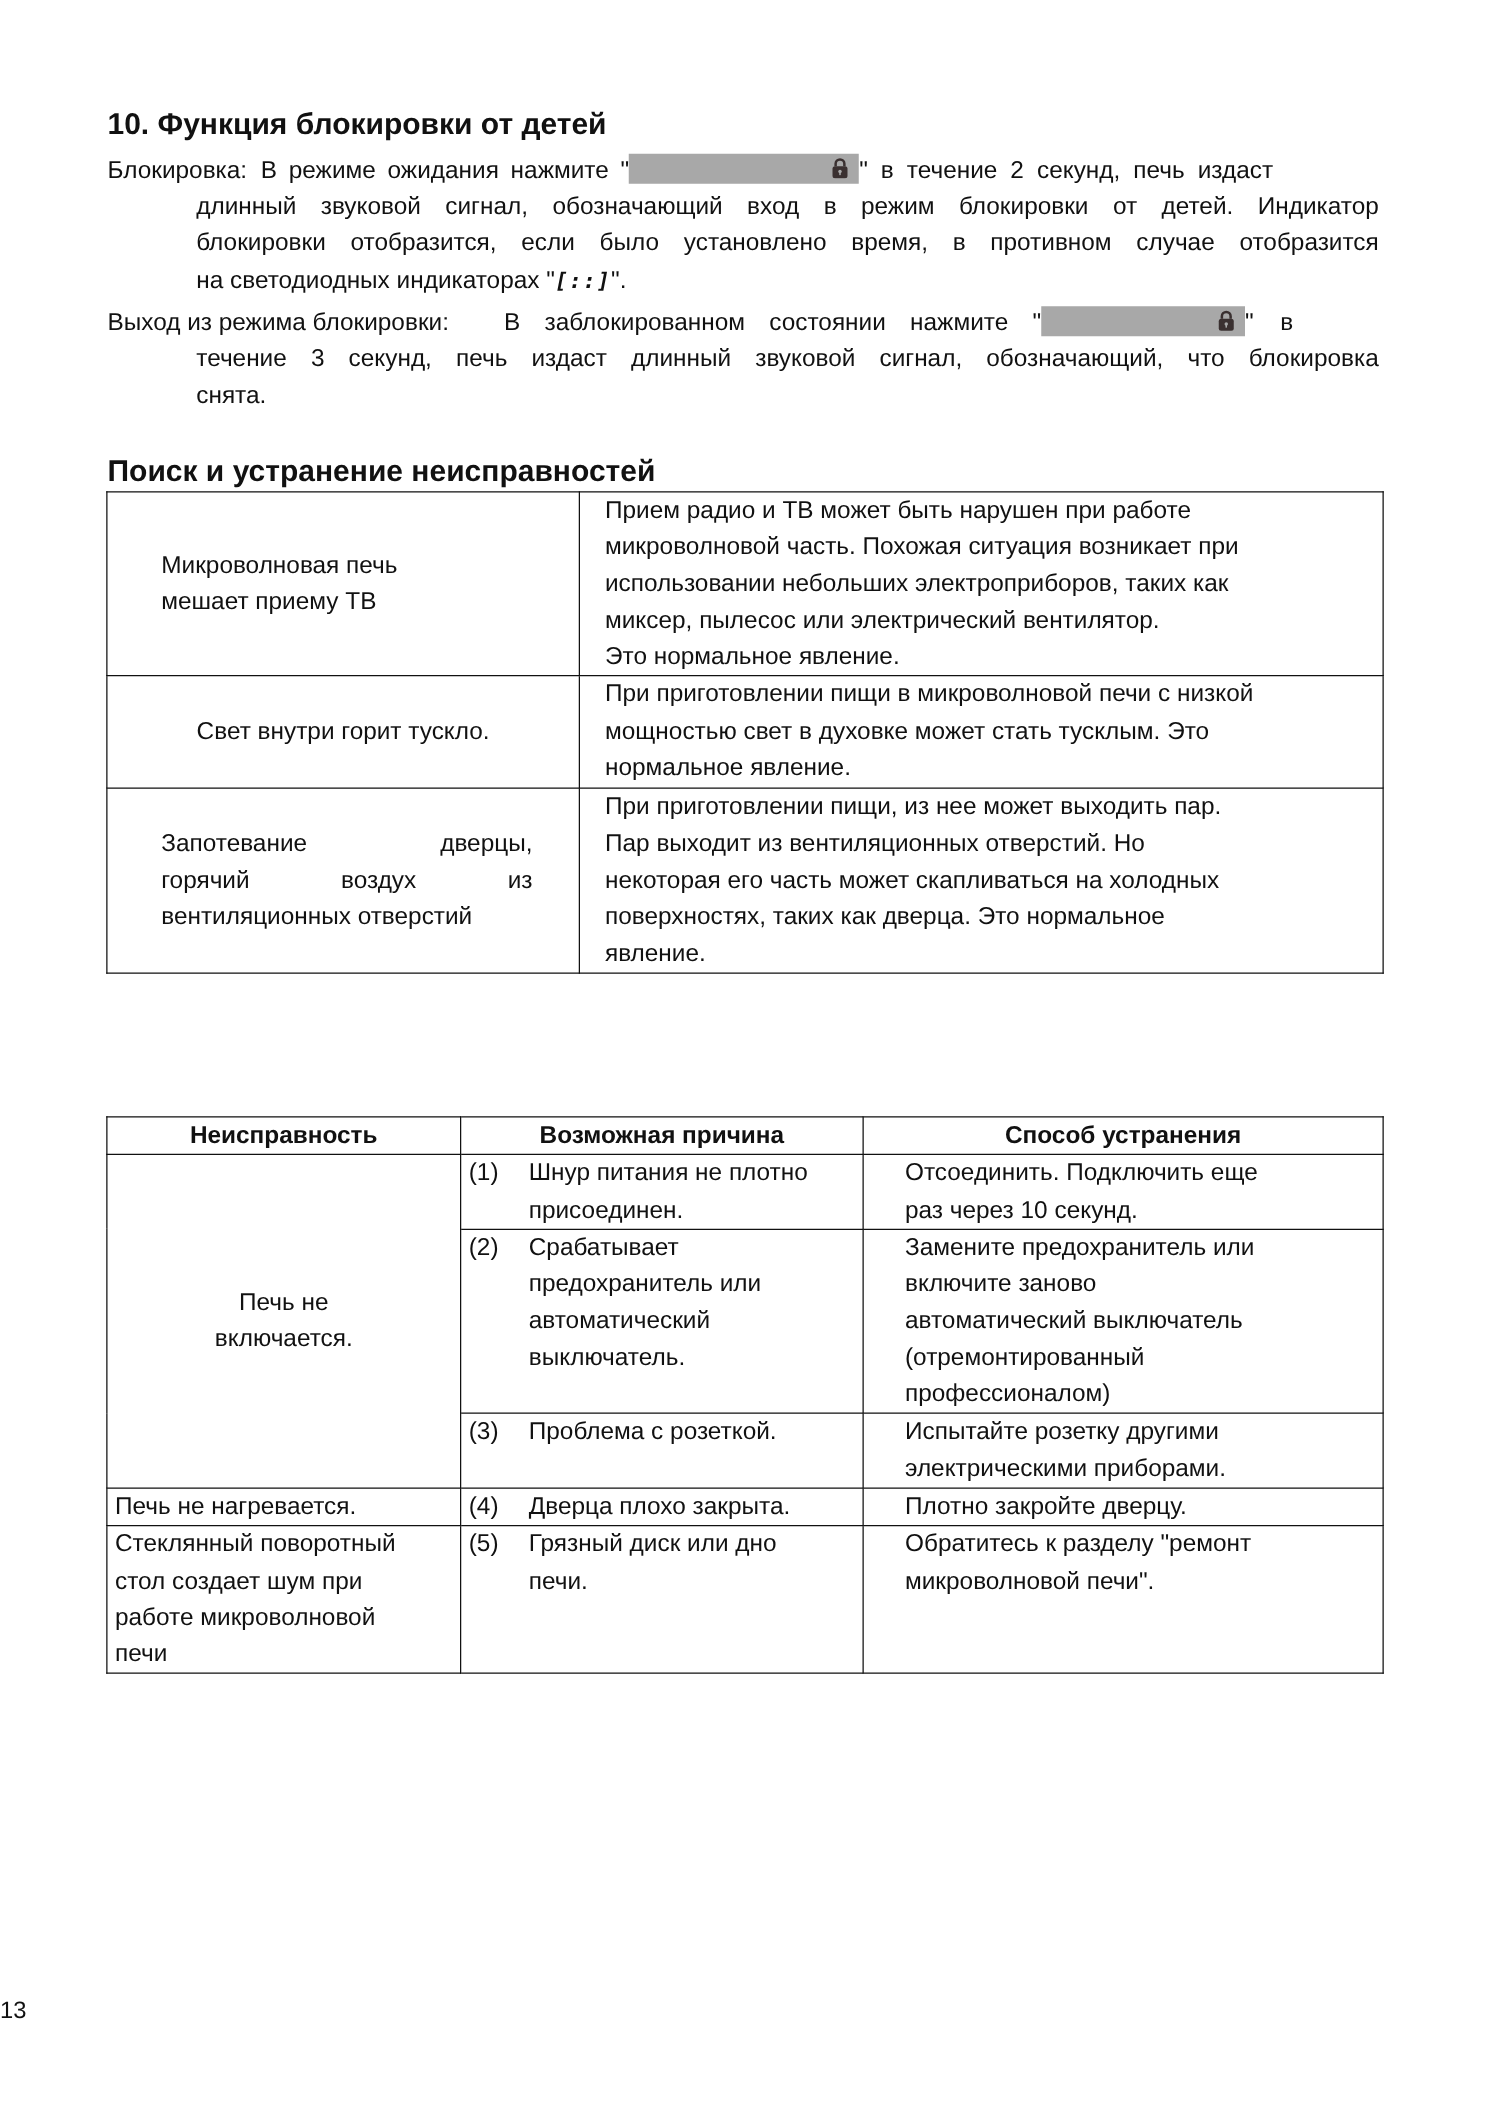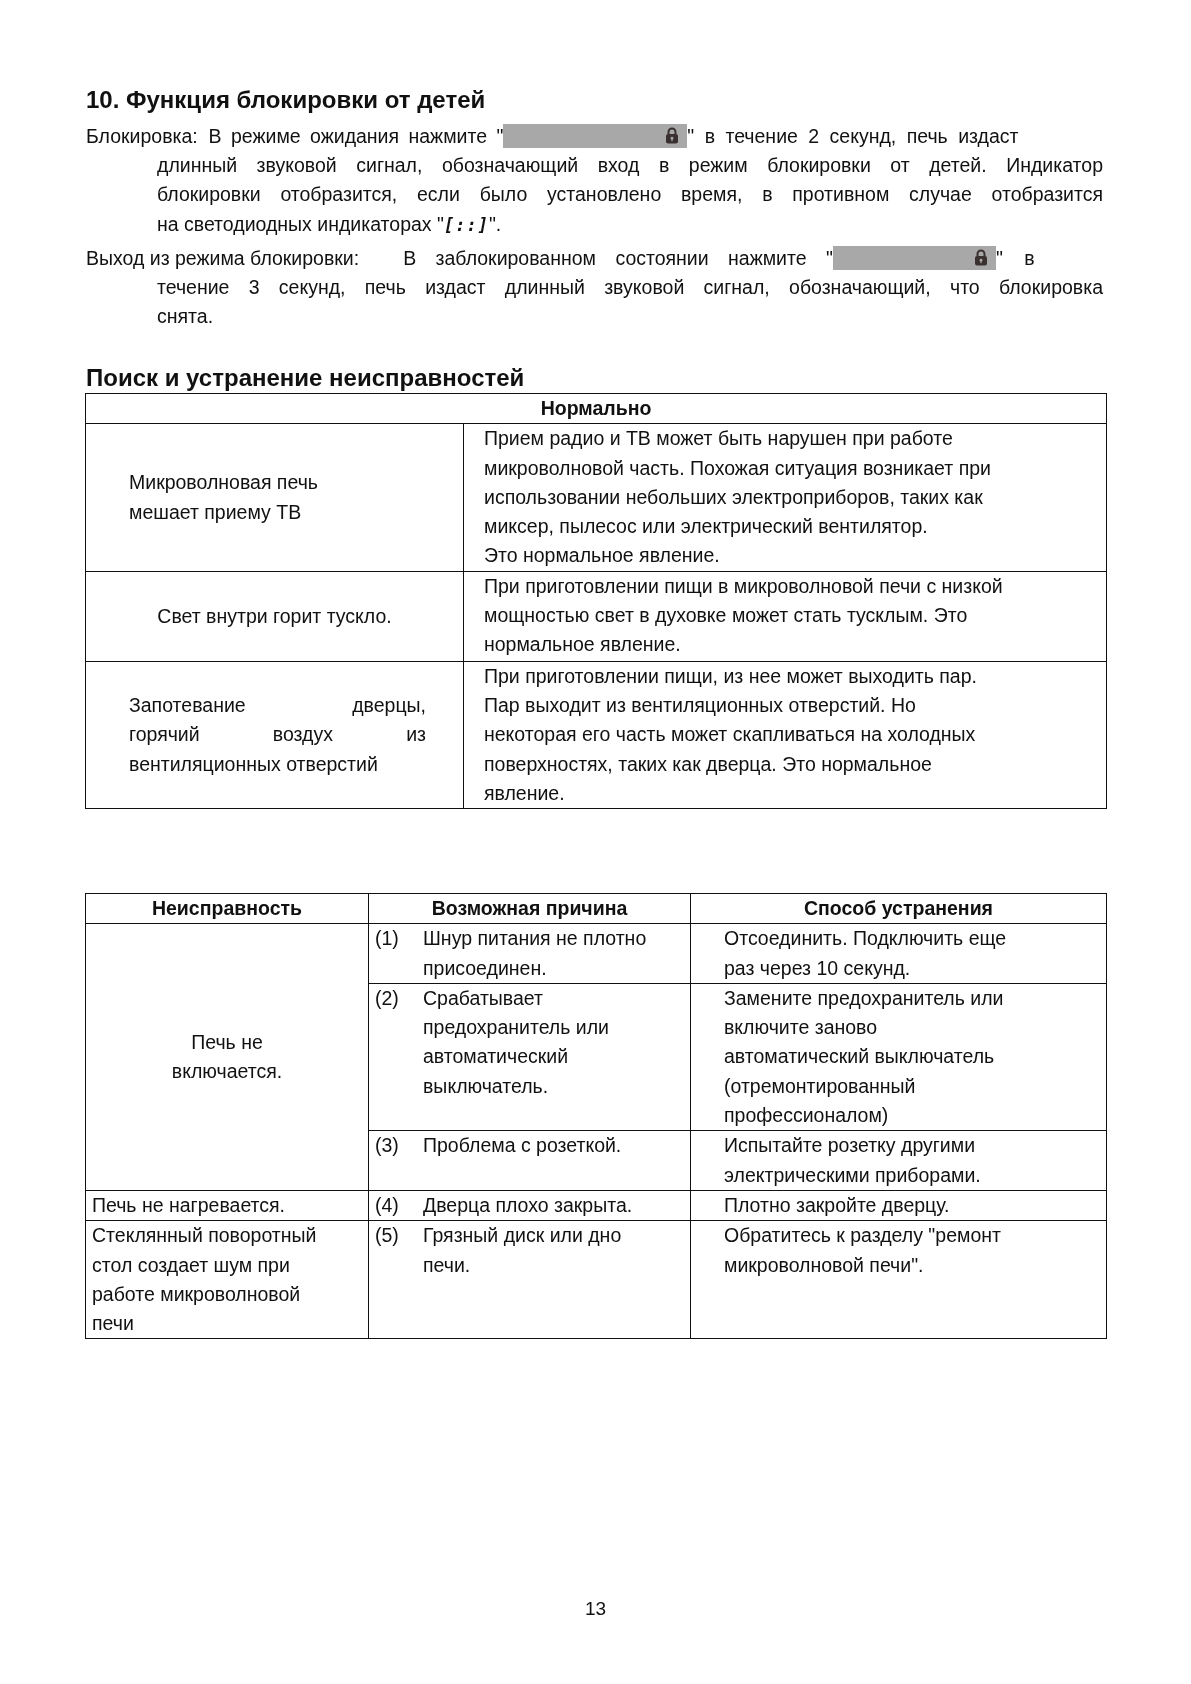--- a/index.html
+++ b/index.html
@@ -21,21 +21,21 @@
     .lock-icon { position: absolute; right: 8px; top: 3px; }
     .led-icon { display:inline-block; font-family: "DejaVu Sans Mono", monospace; font-weight: bold; font-style: italic; font-size: 17px; letter-spacing: 1px; }
     table { border-collapse: collapse; position: absolute; table-layout: fixed; }
     td, th { border: 1.3px solid #111; padding: 0; vertical-align: top; line-height: 29.3px; font-size: 19.5px; }
     th { font-weight: bold; text-align: center; vertical-align: middle; }
     .cellpad { padding-left: 20px; padding-right: 10px; }
     .center { text-align: center; }
     .num { display: inline-block; width: 48px; }
     .cause { display: flex; }
     .cause .txt { flex: 1; }
-    .page-num { position: absolute; left: 0; width: 1191px; top: 1598px; text-align: center; font-size: 19px; }
+    .page-num { position: absolute; left: 0; width: 1191px; top: 1598px; font-size: 19px; }
   </style>
 </head>
 <body>
 
 <div class="abs h-section" style="left:86px; top:86px;">10.  Функция блокировки от детей</div>
 
 <div class="para-line" style="top:122px; width:1017px;">
   <span>Блокировка:</span>&nbsp;
   <span style="word-spacing:4px;">В режиме ожидания нажмите "</span><span class="btn-grey" style="width:184px;"><svg class="lock-icon" width="14" height="17" viewBox="0 0 14 17">
         <path d="M3.5 7 V5 a3.5 3.5 0 0 1 7 0 V7" fill="none" stroke="#3a3030" stroke-width="2"></path>
@@ -62,23 +62,20 @@
 <div class="para-line indent" style="top:302px;">снята.</div>
 
 <div class="abs h-big" style="left:86px; top:364px;">Поиск и устранение неисправностей</div>
 
 <table style="left:85px; top:393px; width:1021px;">
   <colgroup>
       <col style="width:378px">
       <col style="width:643px">
     </colgroup>
   <tbody>
-      <tr style="height:29px;">
-    <th colspan="2">Нормально</th>
-  </tr>
   <tr style="height:146px;">
     <td style="vertical-align:middle;" class="cellpad">
       <div style="padding-left:23px;">Микроволновая печь</div>
       <div style="padding-left:23px;">мешает приему ТВ</div>
     </td>
     <td class="cellpad">
       <div>Прием радио и ТВ может быть нарушен при работе</div>
       <div>микроволновой часть. Похожая ситуация возникает при</div>
       <div>использовании небольших электроприборов, таких как</div>
       <div>миксер, пылесос или электрический вентилятор.</div>

